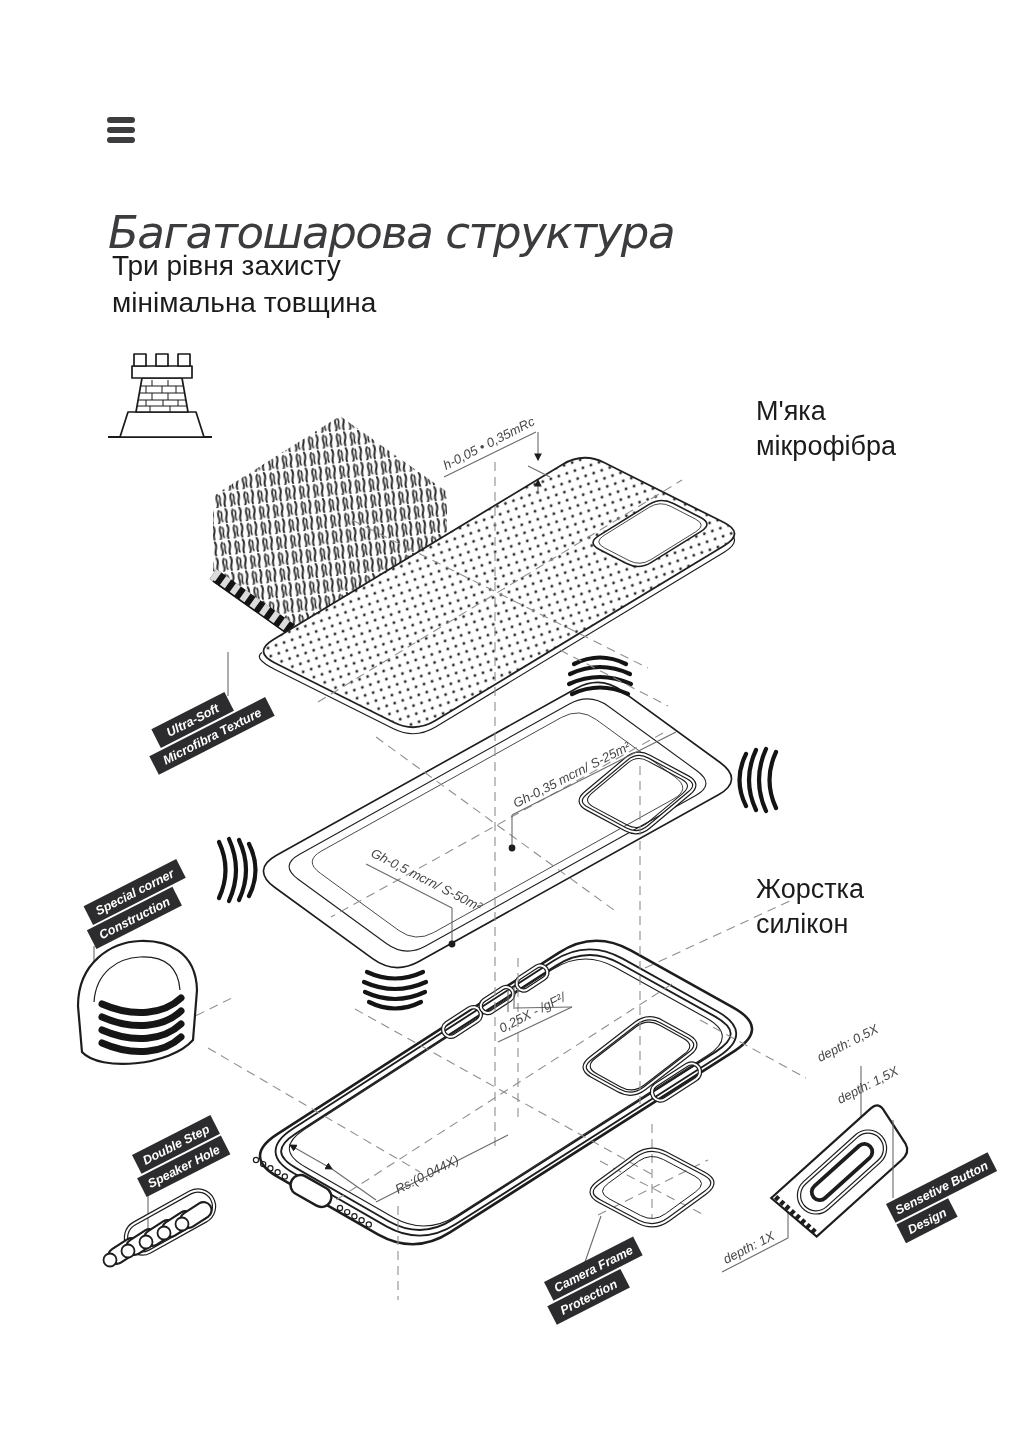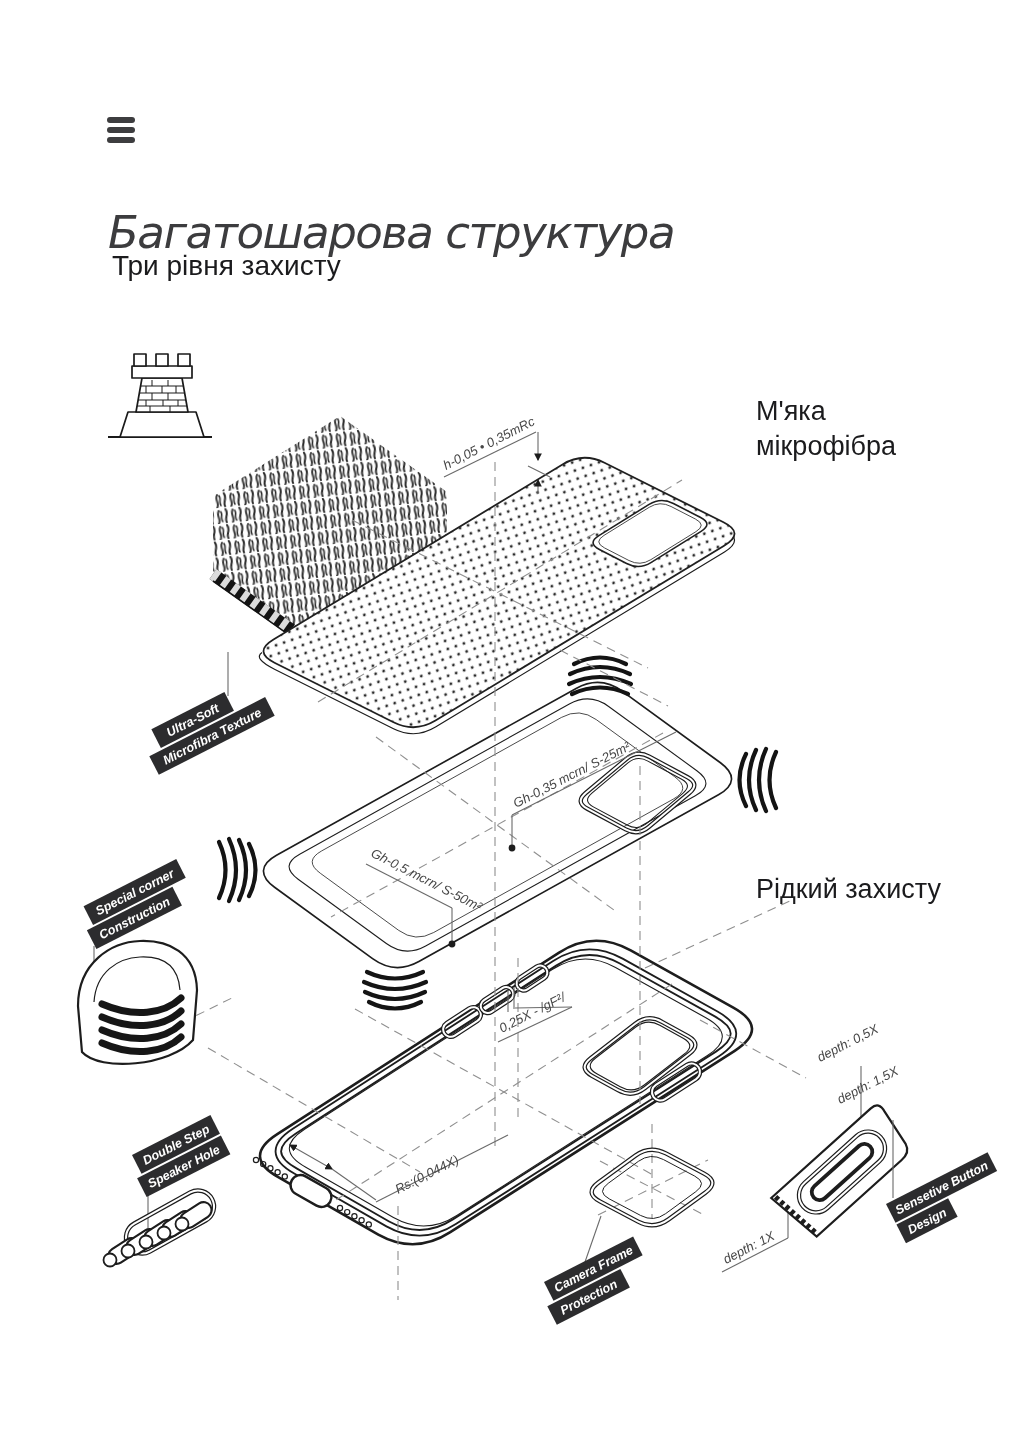--- a/index.html
+++ b/index.html
@@ -327,18 +327,19 @@
   </svg>
 
   <div class="menu">
     <div class="bar"></div>
     <div class="bar"></div>
     <div class="bar" style="margin-bottom:0"></div>
   </div>
   <h1 class="title">Багатошарова структура</h1>
   <div class="subtitle">
     <div>Три рівня захисту</div>
+    <div>мінімальна товщина</div>
   </div>
 
   <div class="side-label lbl-mf">М'яка мікрофібра</div>
-  <div class="side-label lbl-ls">Рідкий захисту</div>
+  <div class="side-label lbl-ls">Жорстка силікон</div>
 
 </div>
 
 </body></html>

